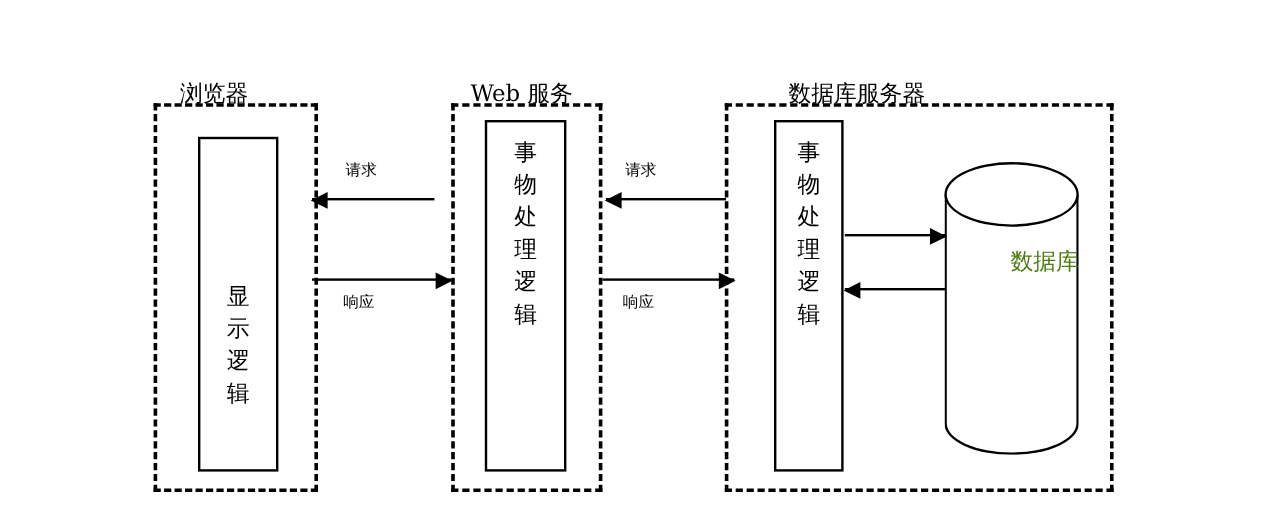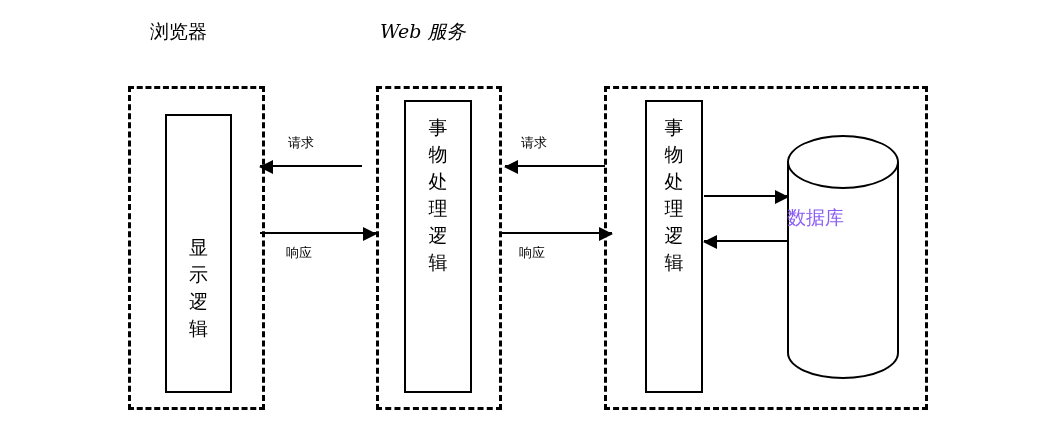--- a/index.html
+++ b/index.html
@@ -17,20 +17,21 @@
     overflow: hidden;
   }
 
   
   .tier-title {
     position: absolute;
     font-size: 19px;
     line-height: 1;
     white-space: nowrap;
     color: #000;
+    margin-top: 47px;
   }
 
   
   .zone {
     position: absolute;
     border: 3px dashed #000000;
     box-sizing: border-box;
     background: transparent;
   }
 
@@ -76,24 +77,24 @@
     left: 0;
     box-sizing: border-box;
     border: 2px solid #000;
     border-radius: 50%;
     background: #ffffff;
   }
   .cyl-label {
     position: absolute;
     left: 0;
     width: 100%;
-    text-align: left;
+    text-align: right;
     font-size: 19px;
     white-space: nowrap;
-    color: #8b5cf6;
+    color: #4d7c0f;
   }
 
   
   .arrow {
     position: absolute;
     height: 0;
     border-top: 2px solid #000;
   }
   .arrow::after {
     content: "";
@@ -125,22 +126,23 @@
     color: #000;
   }
 </style>
 </head>
 <body>
 
 <div id="canvas">
 
   <div class="tier-title" style="left:150px; top:22px;">浏览器</div>
 
-  <div class="tier-title" style="left:380px; top:22px;font-style:italic;">Web 服务</div>
-
+  <div class="tier-title" style="left:392px; top:22px;">Web 服务</div>
+
+  <div class="tier-title" style="left:657px; top:22px;">数据库服务器</div>
 
   <div class="zone" style="left:128px; top:86px; width:137px; height:324px;"></div>
 
   <div class="component" style="left:165px; top:114px; width:67px; height:279px;">
     <div class="vlabel" style="top:118px;">
         <span>显</span>
         <span>示</span>
         <span>逻</span>
         <span>辑</span>
       </div>

